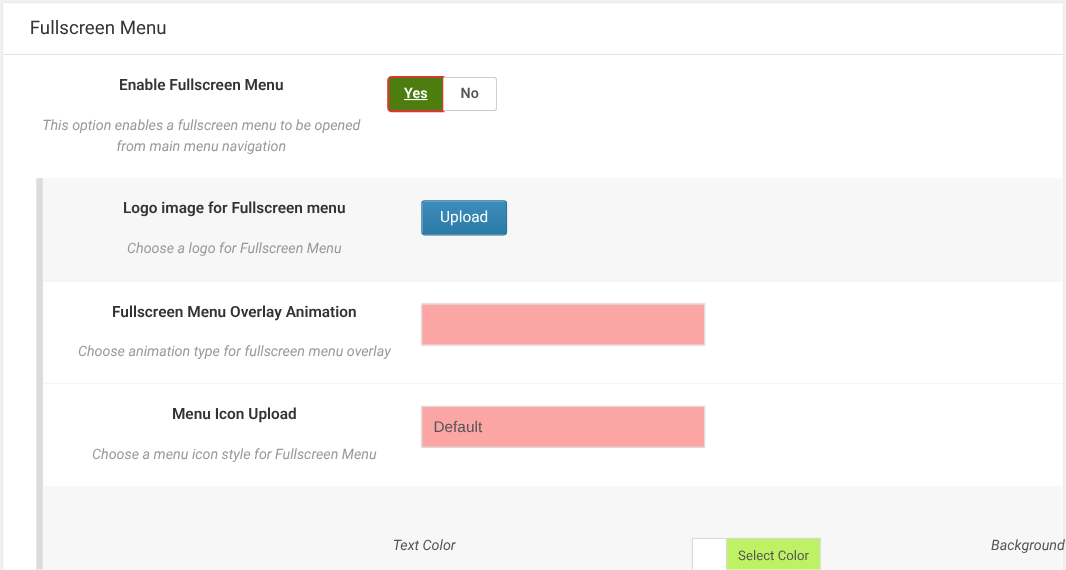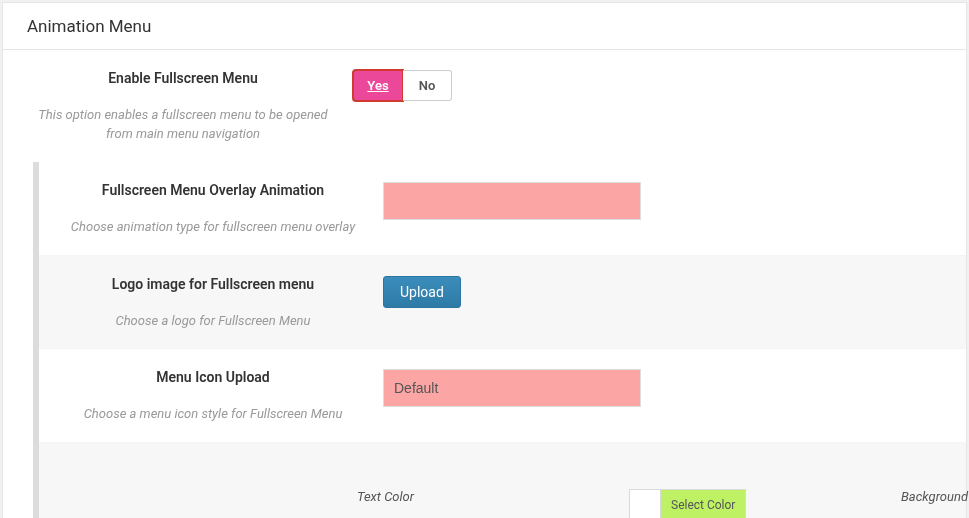--- a/index.html
+++ b/index.html
@@ -17,21 +17,21 @@
   .labelcol .desc{font-size:13px;font-style:italic;color:#999;margin-top:20px;line-height:1.45;}
   
   .row.enable{border-bottom:none;}
   
   .group{margin:0 0 0 30px;border-left:6px solid #dcdcdc;background:#fff;}
   .group .row{padding-left:24px;}
   .group .row.alt{background:#f7f7f7;}
   
   .yesno{display:inline-flex;border-radius:2px;}
   .yesno .seg{display:inline-block;padding:7px 11px;font-size:13px;font-weight:600;text-align:center;border:1px solid #ccc;background:#fff;color:#555;min-width:26px;cursor:pointer;}
-  .yesno .seg.yes{background:#ec4899;border-color:#3b8f17;color:#fff;outline:2px solid #d33a2f;outline-offset:-1px;border-top-left-radius:3px;border-bottom-left-radius:3px;text-decoration:underline;}
+  .yesno .seg.yes{background:#4d7c0f;border-color:#3b8f17;color:#fff;outline:2px solid #d33a2f;outline-offset:-1px;border-top-left-radius:3px;border-bottom-left-radius:3px;text-decoration:underline;}
   .yesno .seg.no{border-left:none;border-top-right-radius:3px;border-bottom-right-radius:3px;}
   
   .tinput{width:236px;height:36px;border:1px solid #ddd;background:#fca5a5;padding:0 10px;font-size:14px;color:#555;}
   
   .btn-upload{display:inline-block;background:#2e86c1;background:linear-gradient(#3c8dbc,#2d7aa6);border:1px solid #2b75a0;border-radius:3px;color:#fff;padding:7px 16px;font-size:14px;font-weight:400;cursor:pointer;}
   
   .opts{display:flex;gap:0;padding:26px 0 0 0;margin-left:0;}
   .optcol{flex:0 0 272px;padding-left:0;}
   .optcol.first{padding-left:0;}
   .optlabel{font-size:13px;font-style:italic;color:#555;margin-bottom:14px;}
@@ -40,57 +40,57 @@
   .selbtn .sb{height:30px;border:1px solid #d9d9d9;border-left:none;background:#bef264;font-size:12px;color:#555;padding:0 10px;display:flex;align-items:center;}
   
   .opts2{display:flex;padding:32px 0 0 0;}
 </style>
 </head>
 <body>
 
 <div class="page">
   <div class="panel">
     <div class="panel-header">
-      <span class="panel-title">Animation Menu</span>
+      <span class="panel-title">Fullscreen Menu</span>
     </div>
 
     <div class="panel-body">
 
       <div class="row enable">
         <div class="labelcol">
           <div class="lbl">Enable Fullscreen Menu</div>
           <div class="desc">This option enables a fullscreen menu to be opened from main menu navigation</div>
         </div>
         <div class="ctrlcol">
           <div class="yesno">
             <span class="seg yes">Yes</span>
             <span class="seg no">No</span>
           </div>
         </div>
       </div>
 
       <div class="group">
 
+        <div class="row alt">
+          <div class="labelcol">
+            <div class="lbl">Logo image for Fullscreen menu</div>
+            <div class="desc">Choose a logo for Fullscreen Menu</div>
+          </div>
+          <div class="ctrlcol">
+            <span class="btn-upload">Upload</span>
+          </div>
+        </div>
+
         <div class="row">
           <div class="labelcol">
             <div class="lbl">Fullscreen Menu Overlay Animation</div>
             <div class="desc">Choose animation type for fullscreen menu overlay</div>
           </div>
           <div class="ctrlcol">
             <input class="tinput" value="" style="">
-          </div>
-        </div>
-
-        <div class="row alt">
-          <div class="labelcol">
-            <div class="lbl">Logo image for Fullscreen menu</div>
-            <div class="desc">Choose a logo for Fullscreen Menu</div>
-          </div>
-          <div class="ctrlcol">
-            <span class="btn-upload">Upload</span>
           </div>
         </div>
 
         <div class="row">
           <div class="labelcol">
             <div class="lbl">Menu Icon Upload</div>
             <div class="desc">Choose a menu icon style for Fullscreen Menu</div>
           </div>
           <div class="ctrlcol">
             <input class="tinput" value="Default" style="">

